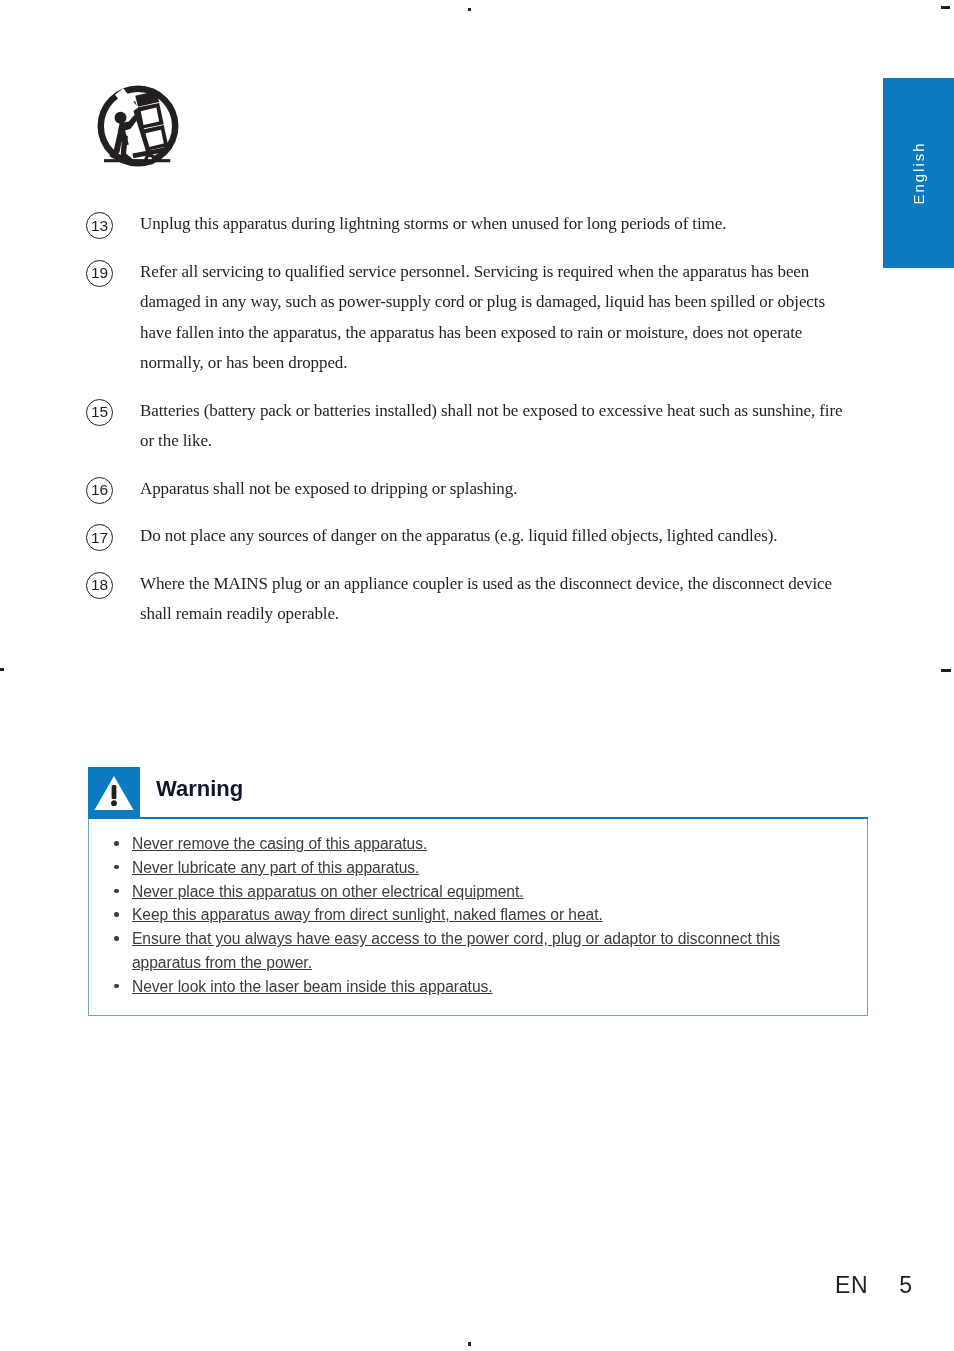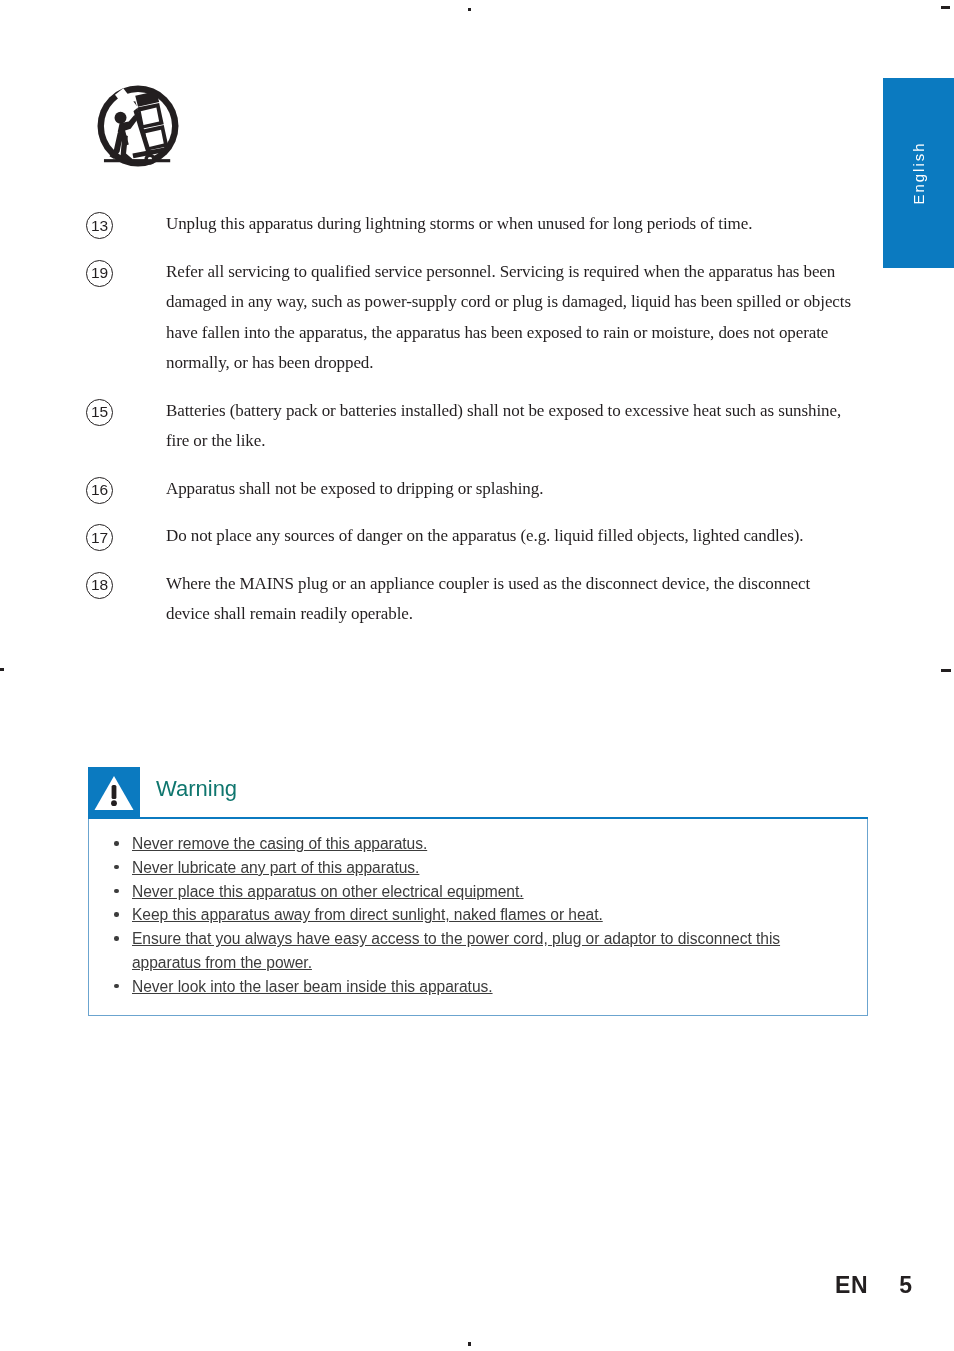--- a/index.html
+++ b/index.html
@@ -68,21 +68,20 @@
   .safety-list {
     position: absolute;
     left: 86px;
     top: 209px;
     width: 770px;
   }
   .safety-item {
     display: flex;
     align-items: flex-start;
     margin-bottom: 17px;
-    gap: 26px;
   }
   .safety-num {
     flex: 0 0 auto;
     width: 27px;
     height: 27px;
     border: 1.4px solid #231f20;
     border-radius: 50%;
     display: flex;
     align-items: center;
     justify-content: center;
@@ -124,26 +123,27 @@
     justify-content: center;
   }
   .warning-title-wrap {
     flex: 1 1 auto;
     display: flex;
     align-items: center;
     border-bottom: 2px solid #0b7ac0;
     padding-left: 16px;
   }
   .warning-title {
-    color: #0f766e;
+    color: #0f172a;
     font-size: 22px;
     line-height: 1;
     letter-spacing: 0px;
     position: relative;
     top: -3px;
+    font-weight: bold;
   }
   .warning-body {
     border: 1px solid #6ba4cf;
     border-top: none;
     padding: 13px 14px 16px 14px;
     box-sizing: border-box;
   }
   .warning-ul {
     margin: 0;
     padding: 0;
@@ -169,21 +169,20 @@
     background: #3c3c3c;
   }
 
   
   .footer {
     position: absolute;
     left: 0;
     top: 1272px;
     width: 954px;
     height: 40px;
-    font-weight: bold;
   }
   .footer-lang {
     position: absolute;
     right: 86px;
     top: 0;
     font-size: 23px;
     color: #231f20;
     letter-spacing: 0.5px;
   }
   .footer-page {

